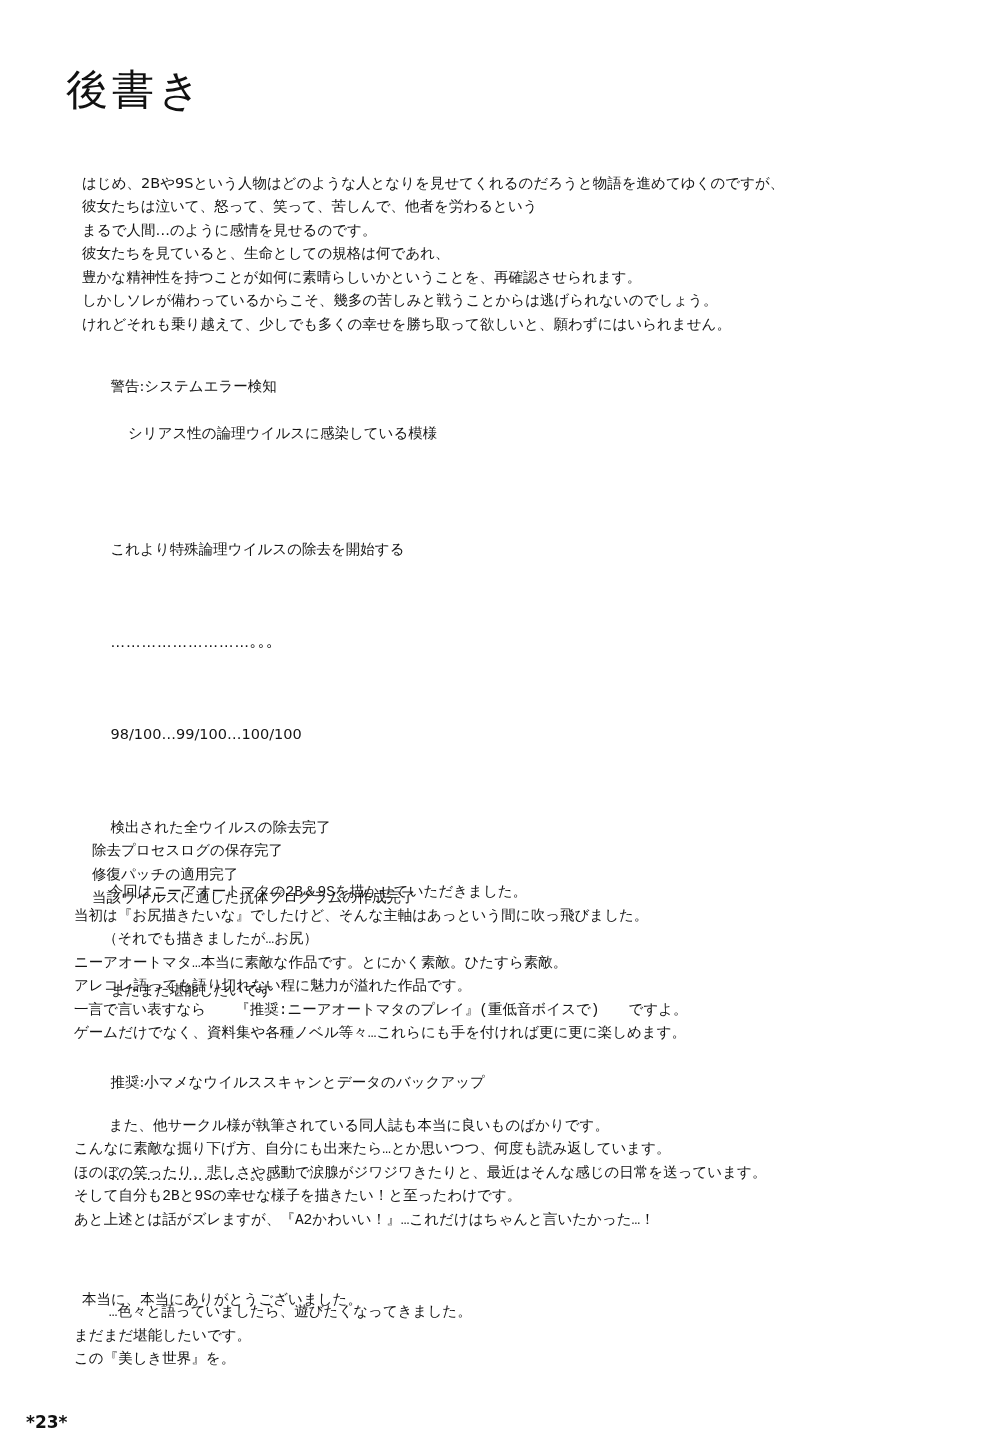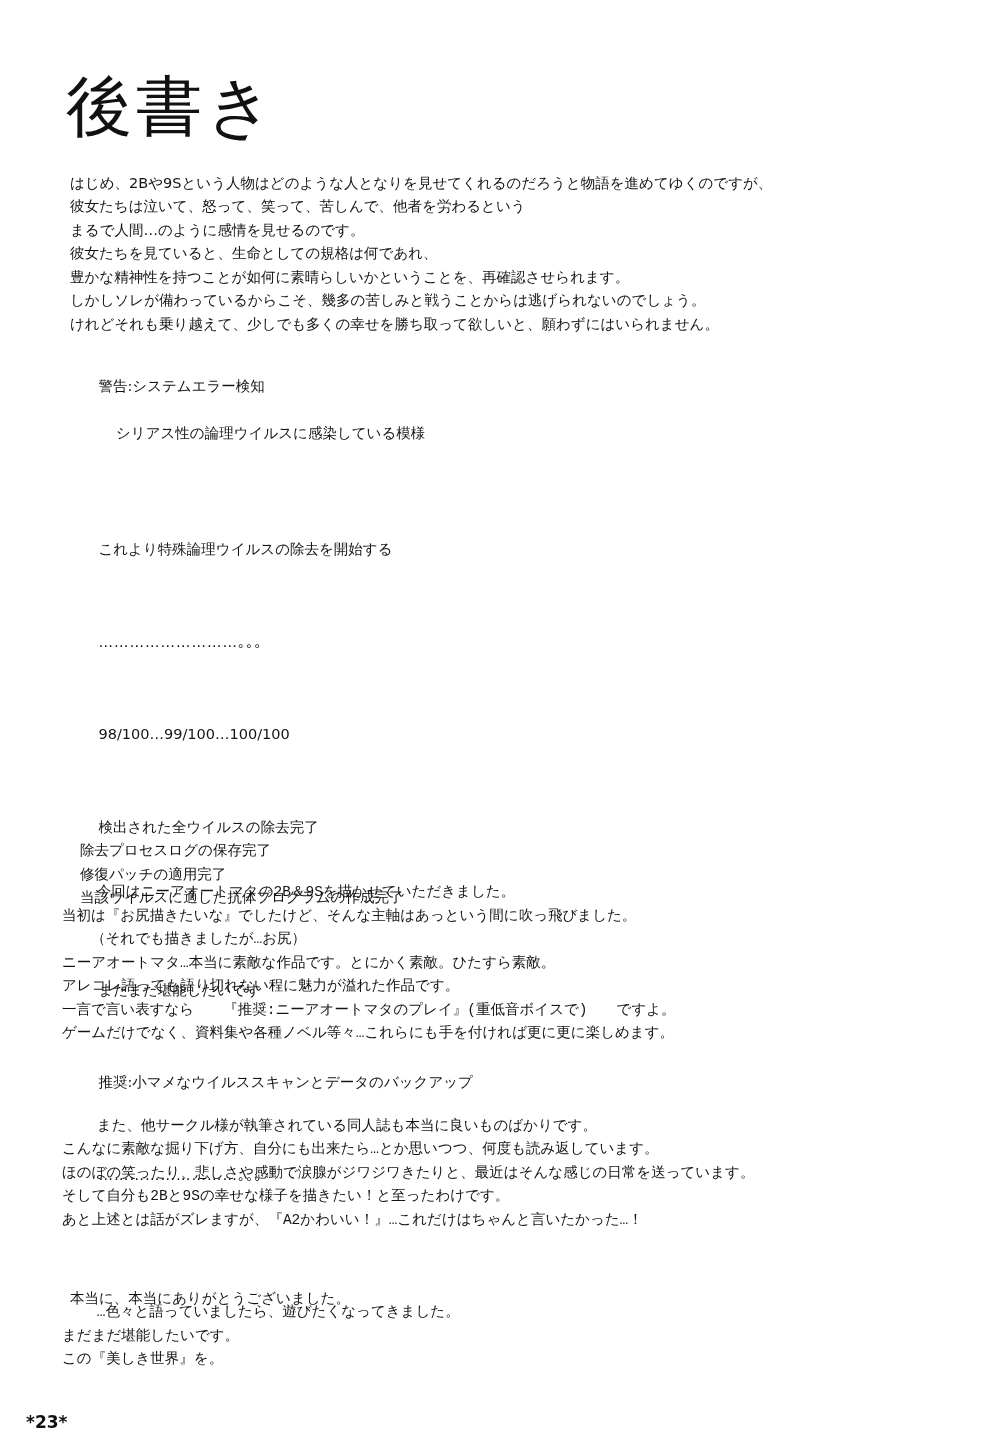--- a/index.html
+++ b/index.html
@@ -17,45 +17,46 @@
   }
   .page {
     position: absolute;
     inset: 0;
     padding: 0;
   }
   .title {
     position: absolute;
     left: 66px;
     top: 62px;
-    font-size: 66px;
+    font-size: 42px;
     letter-spacing: 4px;
     font-weight: 400;
     color: #111;
     font-family: "DejaVu Sans", "Liberation Sans", sans-serif;
   }
   .block {
     position: absolute;
     font-size: 14.5px;
     line-height: 1.62;
     color: #141414;
     white-space: pre-wrap;
     font-family: "DejaVu Sans", "Liberation Sans", sans-serif;
+    margin-left: 12px;
   }
   .intro { left: 70px; top: 172px; width: 860px; }
   .sys { left: 80px; top: 352px; width: 860px; }
   .sys .ind1 { display: block; padding-left: 36px; }
   .dots {
     letter-spacing: 1px;
   }
   .gap-m { display: block; height: 22px; }
   .greet { left: 70px; top: 770px; width: 880px; }
   .body-main { left: 62px; top: 858px; width: 880px; font-family: Liberation Mono, monospace; }
   .closing { left: 70px; top: 1218px; width: 880px; }
-  .thanks { left: 70px; top: 1288px; width: 880px; font-family: Liberation Mono, monospace; }
+  .thanks { left: 70px; top: 1288px; width: 880px; }
   .pagenum {
     position: absolute;
     left: 26px;
     top: 1412px;
     font-size: 17px;
     font-weight: bold;
     color: #111;
     font-family: "DejaVu Sans", "Liberation Sans", sans-serif;
   }
 </style>

